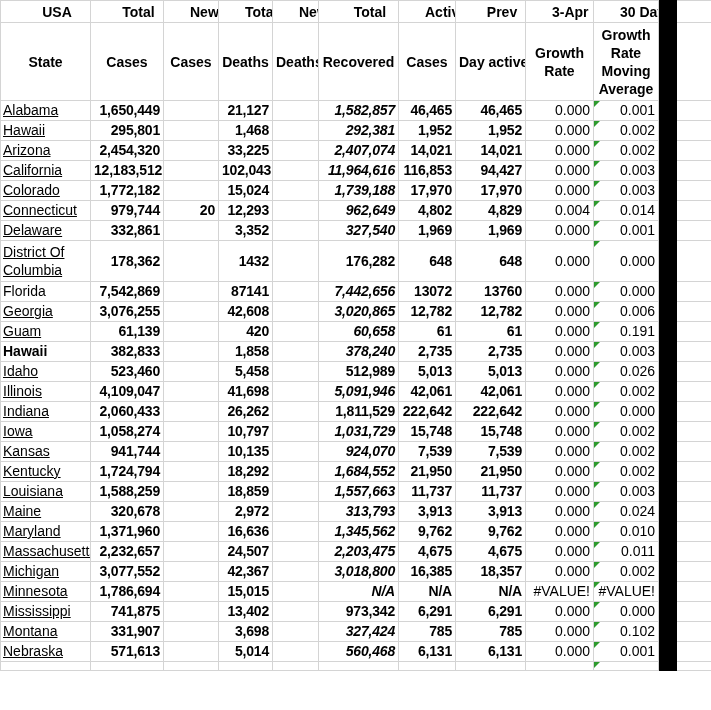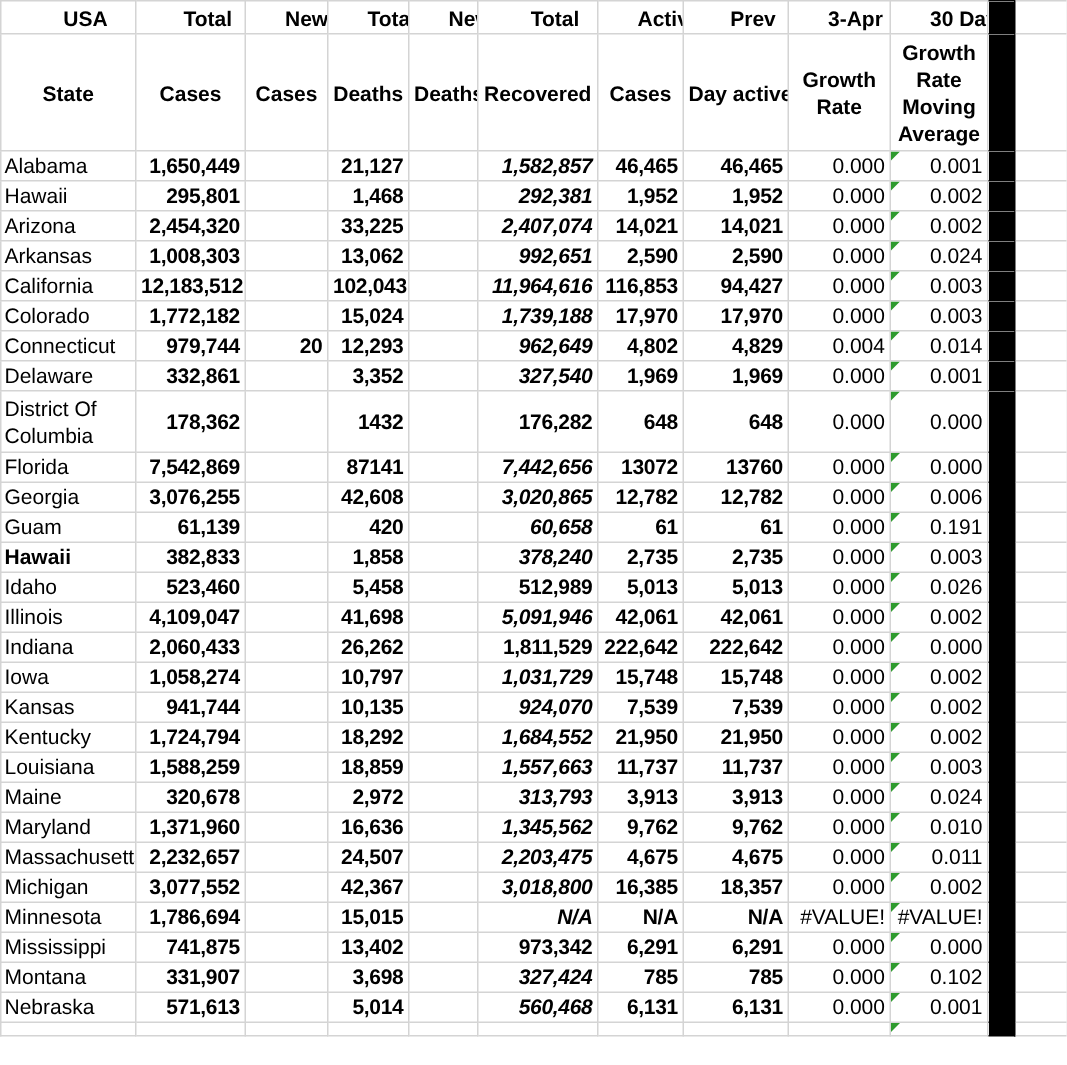--- a/index.html
+++ b/index.html
@@ -26,21 +26,21 @@
   }
   thead th{font-weight:bold;text-align:center;}
   .hrow1 th{height:22px;padding-left:26px;}
   .hrow2 th{height:78px;line-height:18px;}
   .wrap{white-space:normal;}
   .alignR{text-align:left;}
   tbody td{height:20px;line-height:19px;}
   tr.tall td{height:41px;line-height:18px;}
   tr.sliver td{height:9px;}
   .state{text-align:left;white-space:normal;line-height:17px;padding-left:2px;}
-  .state.link{}
+  .state.link{text-decoration:underline;}
   .state.boldname{font-weight:bold;}
   .num{font-weight:bold;text-align:right;letter-spacing:-0.2px;}
   .ital{font-style:italic;}
   .growth{font-weight:normal;text-align:right;}
   .jcol{position:relative;margin-top:14px;}
   .tri{
     position:absolute;top:0;left:0;width:0;height:0;
     border-top:6px solid var(--tri);
     border-right:6px solid transparent;
   }
@@ -133,34 +133,20 @@
           <td class="num"></td>
           <td class="num ital">2,407,074</td>
           <td class="num">14,021</td>
           <td class="num">14,021</td>
           <td class="growth">0.000</td>
           <td class="growth jcol"><span class="tri"></span><span>0.002</span></td>
           <td class="barcell"></td>
           <td class="kcell"></td>
         </tr>
         <tr>
-          <td class="state link">Arkansas</td>
-          <td class="num">1,008,303</td>
-          <td class="num"></td>
-          <td class="num">13,062</td>
-          <td class="num"></td>
-          <td class="num ital">992,651</td>
-          <td class="num">2,590</td>
-          <td class="num">2,590</td>
-          <td class="growth">0.000</td>
-          <td class="growth jcol"><span class="tri"></span><span>0.024</span></td>
-          <td class="barcell"></td>
-          <td class="kcell"></td>
-        </tr>
-        <tr>
           <td class="state link">California</td>
           <td class="num">12,183,512</td>
           <td class="num"></td>
           <td class="num">102,043</td>
           <td class="num"></td>
           <td class="num ital">11,964,616</td>
           <td class="num">116,853</td>
           <td class="num">94,427</td>
           <td class="growth">0.000</td>
           <td class="growth jcol"><span class="tri"></span><span>0.003</span></td>

